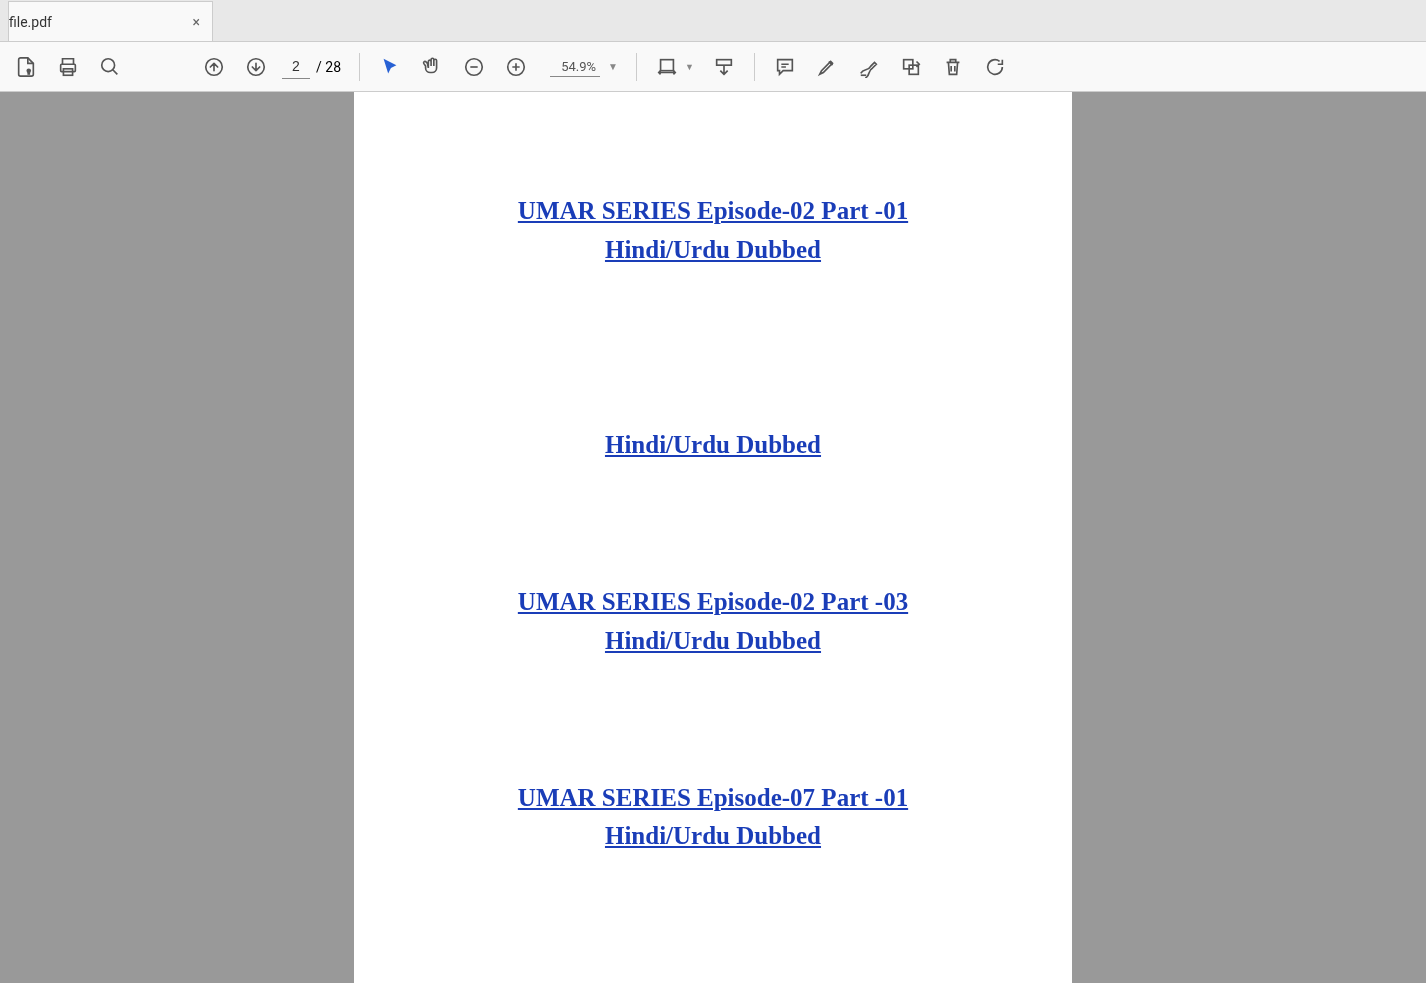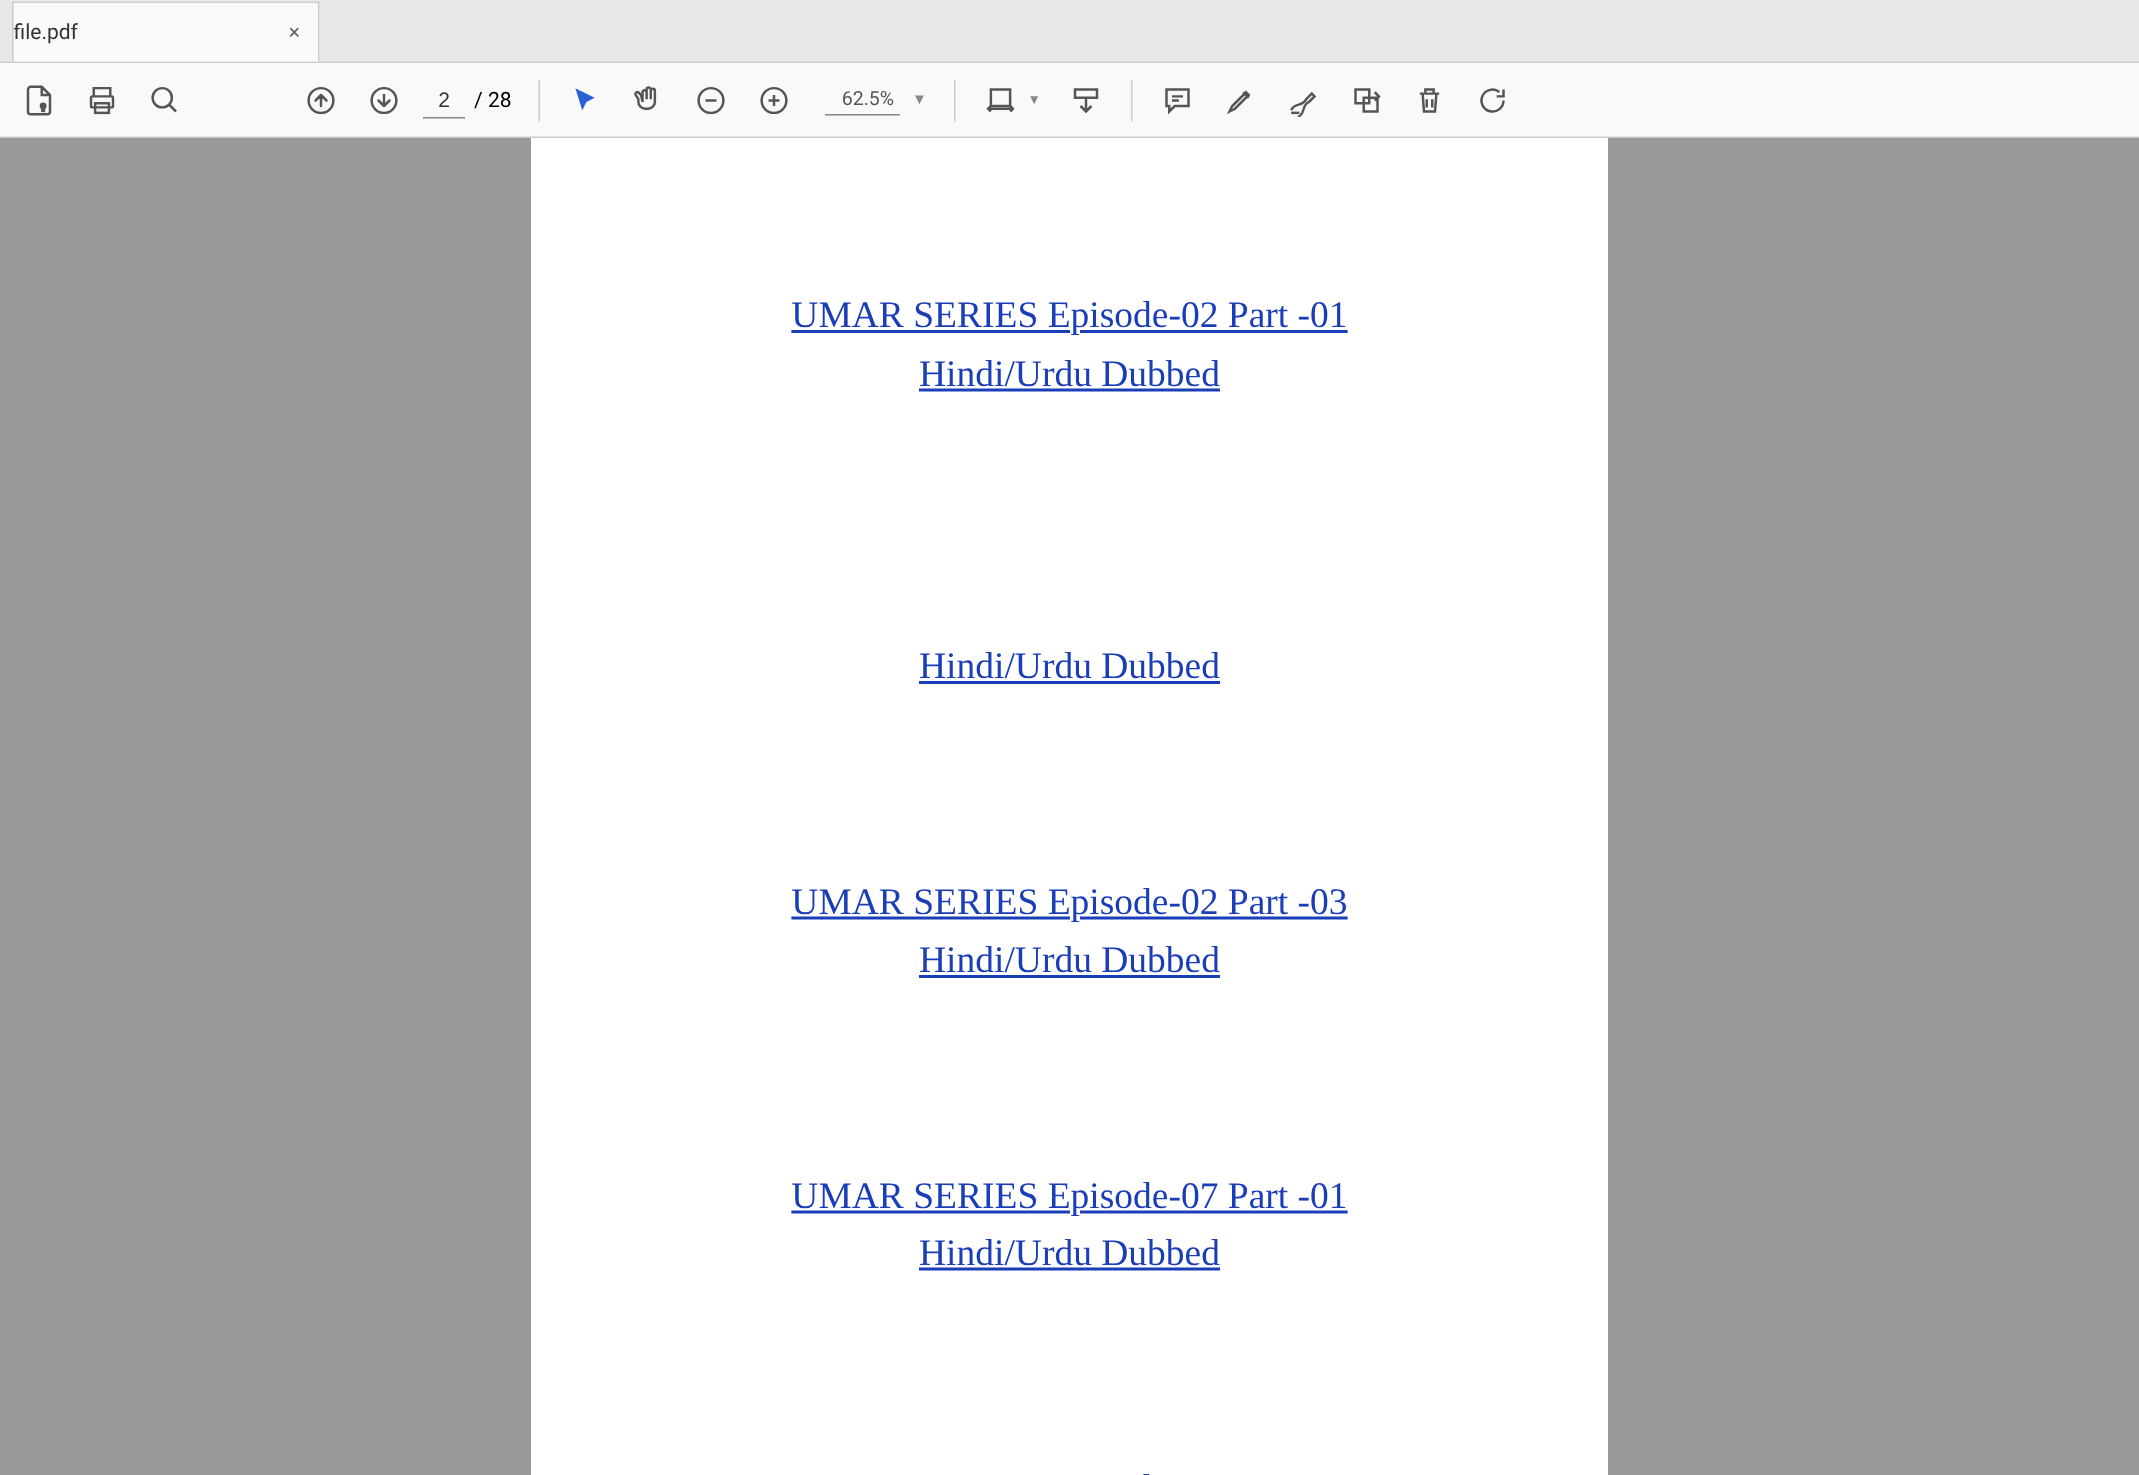--- a/index.html
+++ b/index.html
@@ -109,21 +109,21 @@
   padding: 100px 60px 60px 60px;
   display: flex;
   flex-direction: column;
   align-items: center;
   gap: 118px;
 }
 .link-group {
   text-align: center;
   font-family: Georgia, "Times New Roman", serif;
   font-size: 25px;
-  font-weight: 400;
+  font-weight: 700;
   line-height: 1.55;
 }
 .link-group a {
   color: #1a3db8;
   text-decoration: underline;
 }
 .dd-caret { font-size: 9px; color: #888; margin-left: -4px; }
 </style>
 </head>
 <body>
@@ -193,21 +193,21 @@
         <path d="M8 12h8"></path>
       </svg>
   </div>
   <div class="tbtn">
     <svg viewBox="0 0 24 24">
         <circle cx="12" cy="12" r="9"></circle>
         <path d="M8 12h8M12 8v8"></path>
       </svg>
   </div>
   <div style="width:10px"></div>
-  <span class="zoom-text">62.5%</span>
+  <span class="zoom-text">54.9%</span>
   <span class="zoom-caret">▼</span>
 
   <div class="sep"></div>
 
   <div class="tbtn">
     <svg viewBox="0 0 24 24">
         <rect x="5" y="4" width="14" height="12"></rect>
         <path d="M5 20l-2-2 2-2M19 20l2-2-2-2M3 18h18"></path>
       </svg>
   </div>

